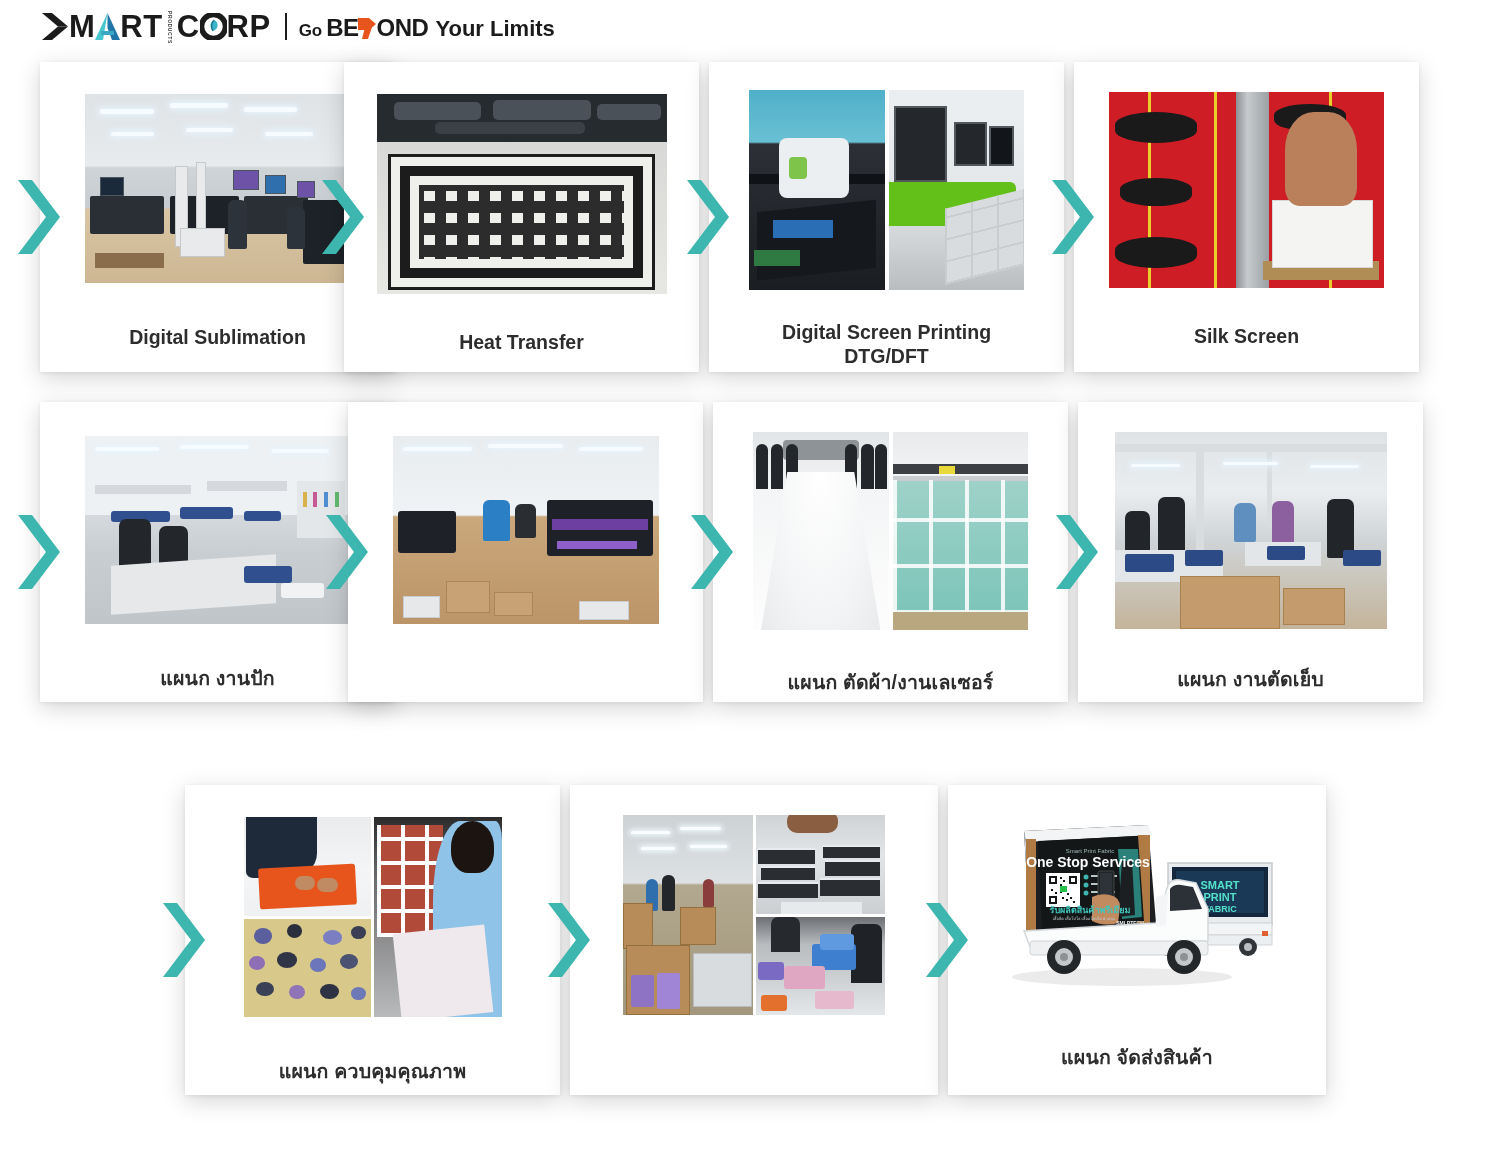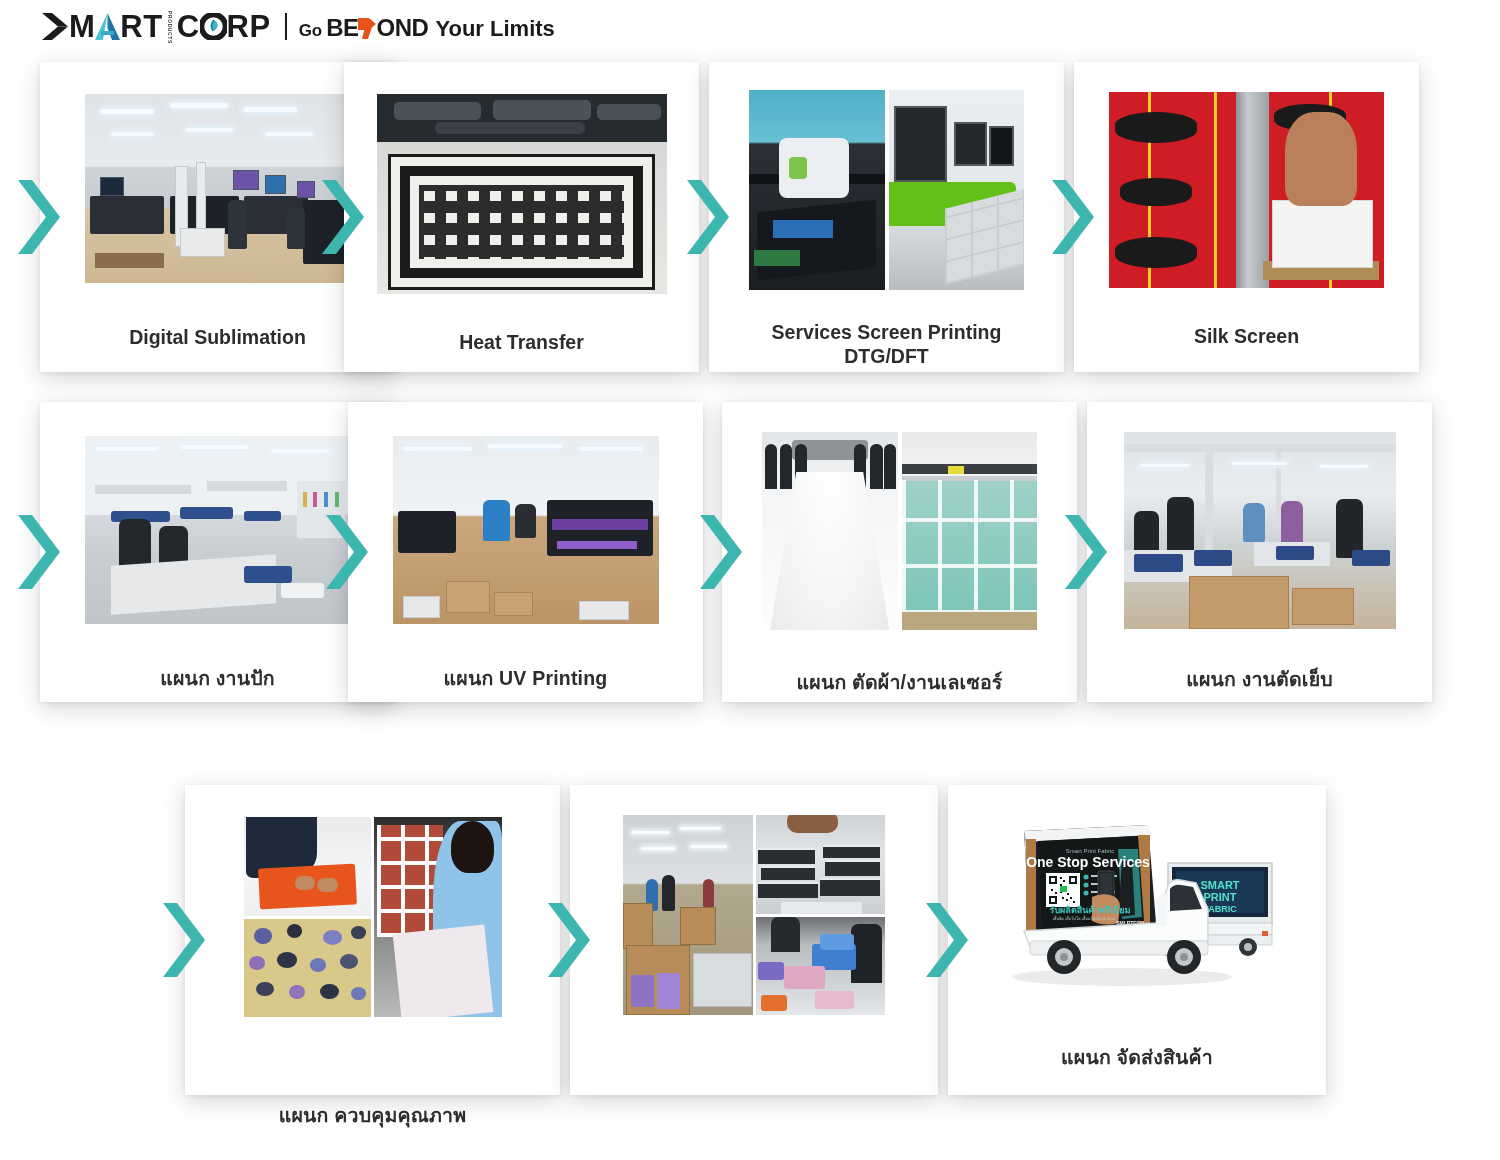--- a/index.html
+++ b/index.html
@@ -454,21 +454,21 @@
           <div class="scene s-press">
             <div class="mon" style="left:4%;top:8%;width:36%;height:36%;"></div>
             <div class="mon" style="left:48%;top:16%;width:22%;height:20%;"></div>
             <div class="mon" style="left:74%;top:18%;width:16%;height:18%;background:#121519;"></div>
             <div class="green"></div>
             <div class="sheet"></div>
           </div>
         </div>
       </div>
       <div class="caption" style="margin-top:30px;">
-        <div>Services Screen Printing</div>
+        <div>Digital Screen Printing</div>
         <div>DTG/DFT</div>
       </div>
     </div>
   </div>
 
   <div class="stage" style="width:355px;">
     <div class="card" style="width:345px; height:310px; padding:30px 0 0 0;">
       <span class="arrow">
         <svg width="46" height="74" viewBox="0 0 46 74" aria-hidden="true">
           <polygon points="0,0 14,0 42,37 28,37" fill="#3cb6ae"></polygon>
@@ -551,25 +551,24 @@
           <div class="purple" style="left:60%;top:44%;width:36%;height:6%;"></div>
           <div class="purple" style="left:62%;top:56%;width:30%;height:4%;background:#8e5fc8;"></div>
           <div class="person" style="left:34%;top:34%;width:10%;height:22%;"></div>
           <div class="person" style="left:46%;top:36%;width:8%;height:18%;background:#2a2e33;"></div>
           <div class="box" style="left:20%;bottom:6%;width:16%;height:16%;"></div>
           <div class="box" style="left:38%;bottom:4%;width:14%;height:12%;"></div>
           <div class="box" style="left:4%;bottom:3%;width:13%;height:11%;background:#e6e8ea;border-color:#c9ccd0;"></div>
           <div class="box" style="left:70%;bottom:2%;width:18%;height:9%;background:#e6e8ea;border-color:#c9ccd0;"></div>
         </div>
       </div>
-      <div class="caption thai" style="margin-top:42px;">แผนก UV Printing</div>
-    </div>
-  </div>
-
-  <div class="stage" style="width:365px;margin-left:9px;">
+    </div>
+  </div>
+
+  <div class="stage" style="width:365px;">
     <div class="card" style="width:355px; height:300px; padding:30px 0 0 0;">
       <span class="arrow">
         <svg width="46" height="74" viewBox="0 0 46 74" aria-hidden="true">
           <polygon points="0,0 14,0 42,37 28,37" fill="#3cb6ae"></polygon>
           <polygon points="28,37 42,37 14,74 0,74" fill="#3cb6ae"></polygon>
         </svg>
       </span>
       <div class="photo split2" style="width:275px; height:198px; gap:4px; background:#ffffff;">
         <div>
           <div class="scene s-white">
@@ -631,21 +630,21 @@
         </div>
       </div>
       <div class="caption thai" style="margin-top:38px;">แผนก งานตัดเย็บ</div>
     </div>
   </div>
 </div>
 
 <div class="row row-3">
 
   <div class="stage" style="width:385px;">
-    <div class="card" style="width:375px; height:310px; padding:32px 0 0 0;gap:44px;">
+    <div class="card" style="width:375px; height:310px; padding:32px 0 0 0;">
       <span class="arrow">
         <svg width="46" height="74" viewBox="0 0 46 74" aria-hidden="true">
           <polygon points="0,0 14,0 42,37 28,37" fill="#3cb6ae"></polygon>
           <polygon points="28,37 42,37 14,74 0,74" fill="#3cb6ae"></polygon>
         </svg>
       </span>
       <div class="photo quad" style="width:258px; height:200px; gap:3px; background:#ffffff;">
         <div>
           <div class="scene s-qc1">
             <div class="worker"></div>

